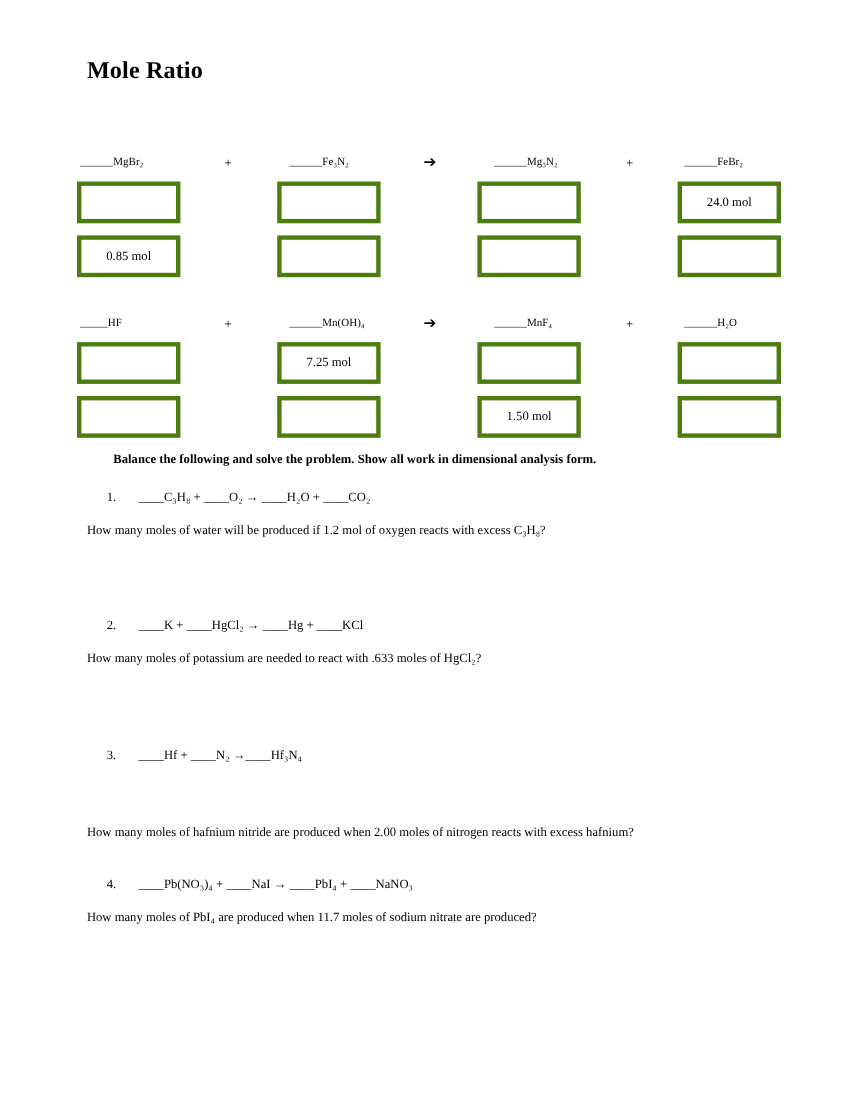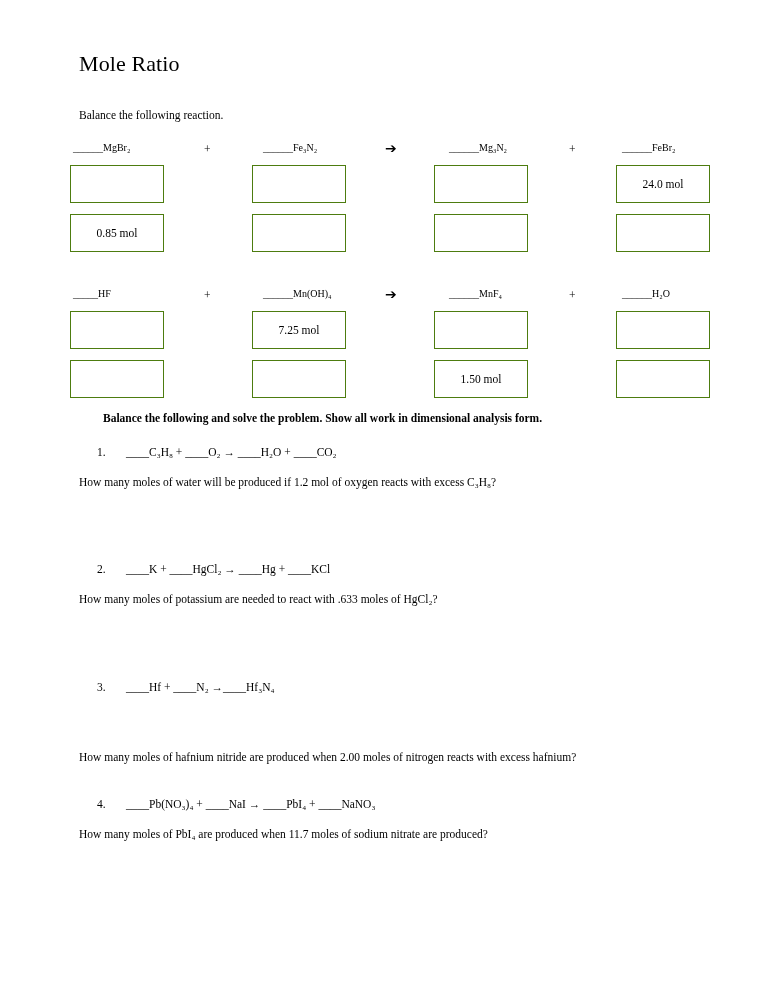--- a/index.html
+++ b/index.html
@@ -21,21 +21,21 @@
     width: 768px;
     height: 994px;
   }
 
   
   .title {
     position: absolute;
     left: 79px;
     top: 51px;
     font-size: 22px;
-    font-weight: normal;
+    font-weight: bold;
     letter-spacing: 0.1px;
   }
   .namedate {
     position: absolute;
     left: 484px;
     top: 50px;
     font-size: 13.5px;
     line-height: 19px;
   }
   .namedate .row { white-space: nowrap; }
@@ -80,21 +80,21 @@
     font-size: 14px;
     font-weight: bold;
     top: -2px;
     font-family: "DejaVu Sans", sans-serif;
   }
 
   .box {
     position: absolute;
     width: 94px;
     height: 38px;
-    border: 1px solid #4d7c0f;
+    border: 4px solid #4d7c0f;
     box-sizing: border-box;
     background: #ffffff;
     font-size: 11.5px;
     display: flex;
     align-items: center;
     justify-content: center;
     text-align: center;
   }
   .row1 { top: 23px; }
   .row2 { top: 72px; }
@@ -144,21 +144,20 @@
 </style>
 </head>
 <body>
 
 <div class="page">
 
   <div class="title">Mole Ratio</div>
 
 
   <div class="instructions">
-    <div>Balance the following reaction.</div>
   </div>
 
   <div class="reaction rx1">
     <span class="lbl l1">______MgBr₂</span>
     <span class="plus p1">+</span>
     <span class="lbl l2">______Fe₃N₂</span>
     <span class="arrow a1">➔</span>
     <span class="lbl l3">______Mg₃N₂</span>
     <span class="plus p2">+</span>
     <span class="lbl l4">______FeBr₂</span>

